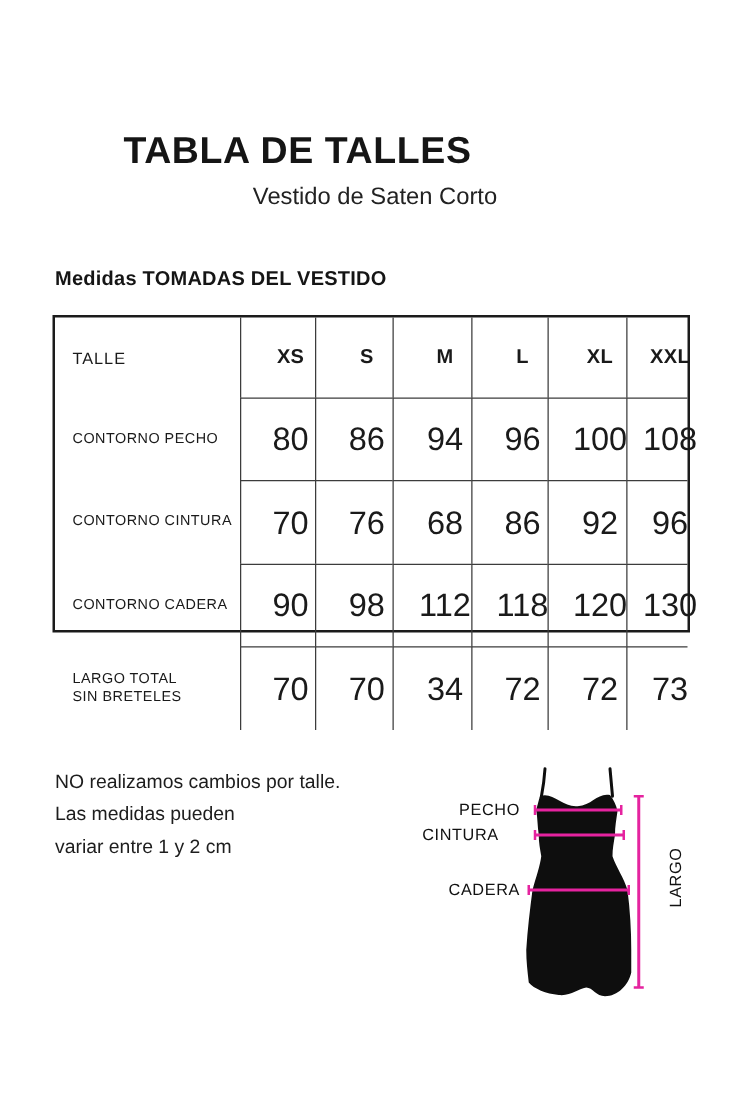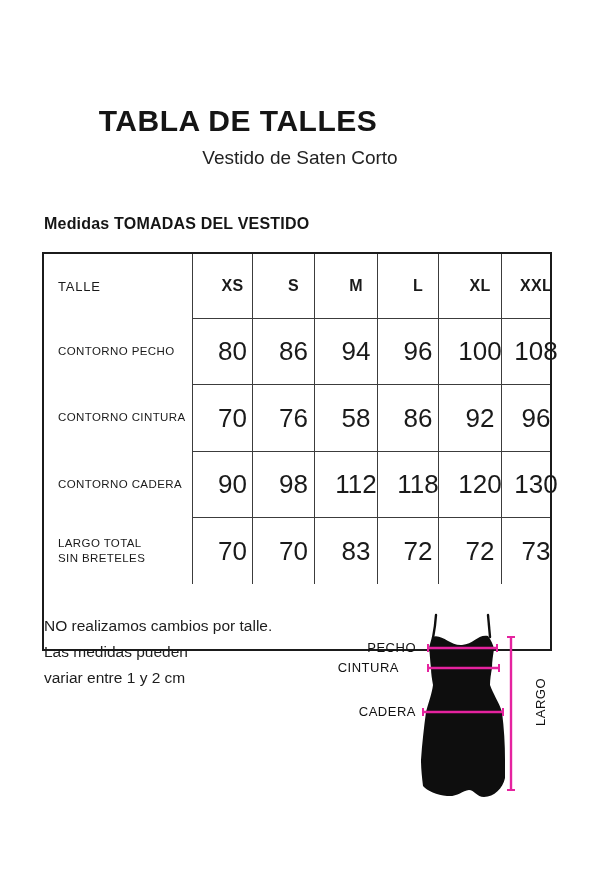--- a/index.html
+++ b/index.html
@@ -30,21 +30,21 @@
   }
   .section-label {
     position:absolute; left:44px; top:215px;
     font-size:16px; font-weight:700; letter-spacing:0.2px;
     color:#151515;
   }
 
   
   .size-table {
     position:absolute; left:42px; top:252px;
-    width:510px; height:399px;
+    width:510px; height:254px;
     border:2px solid #1b1b1b;
     display:grid;
     grid-template-columns:148px 60px 62px 63px 61px 63px 49px;
     grid-template-rows:64px 66px 67px 66px 67px;
   }
   .cell {
     display:flex; align-items:center; justify-content:center;
     color:#1a1a1a;
     padding-left:20px;
   }
@@ -118,42 +118,42 @@
     <div class="cell data-row size-col value">94</div>
     <div class="cell data-row size-col value">96</div>
     <div class="cell data-row size-col value">100</div>
     <div class="cell data-row size-col value">108</div>
 
     <div class="cell data-row label-col">
         <span class="row-label">CONTORNO CINTURA</span>
       </div>
     <div class="cell data-row size-col value">70</div>
     <div class="cell data-row size-col value">76</div>
-    <div class="cell data-row size-col value">58</div>
+    <div class="cell data-row size-col value">68</div>
     <div class="cell data-row size-col value">86</div>
     <div class="cell data-row size-col value">92</div>
     <div class="cell data-row size-col value">96</div>
 
     <div class="cell data-row label-col">
         <span class="row-label">CONTORNO CADERA</span>
       </div>
     <div class="cell data-row size-col value">90</div>
     <div class="cell data-row size-col value">98</div>
     <div class="cell data-row size-col value">112</div>
     <div class="cell data-row size-col value">118</div>
     <div class="cell data-row size-col value">120</div>
     <div class="cell data-row size-col value">130</div>
 
     <div class="cell data-row label-col">
         <span class="row-label">LARGO TOTAL
 SIN BRETELES</span>
       </div>
     <div class="cell data-row size-col value">70</div>
     <div class="cell data-row size-col value">70</div>
-    <div class="cell data-row size-col value">83</div>
+    <div class="cell data-row size-col value">34</div>
     <div class="cell data-row size-col value">72</div>
     <div class="cell data-row size-col value">72</div>
     <div class="cell data-row size-col value">73</div>
   </div>
 
   <div class="note">
     <div>NO realizamos cambios por talle.</div>
     <div>Las medidas pueden</div>
     <div>variar entre 1 y 2 cm</div>
   </div>

